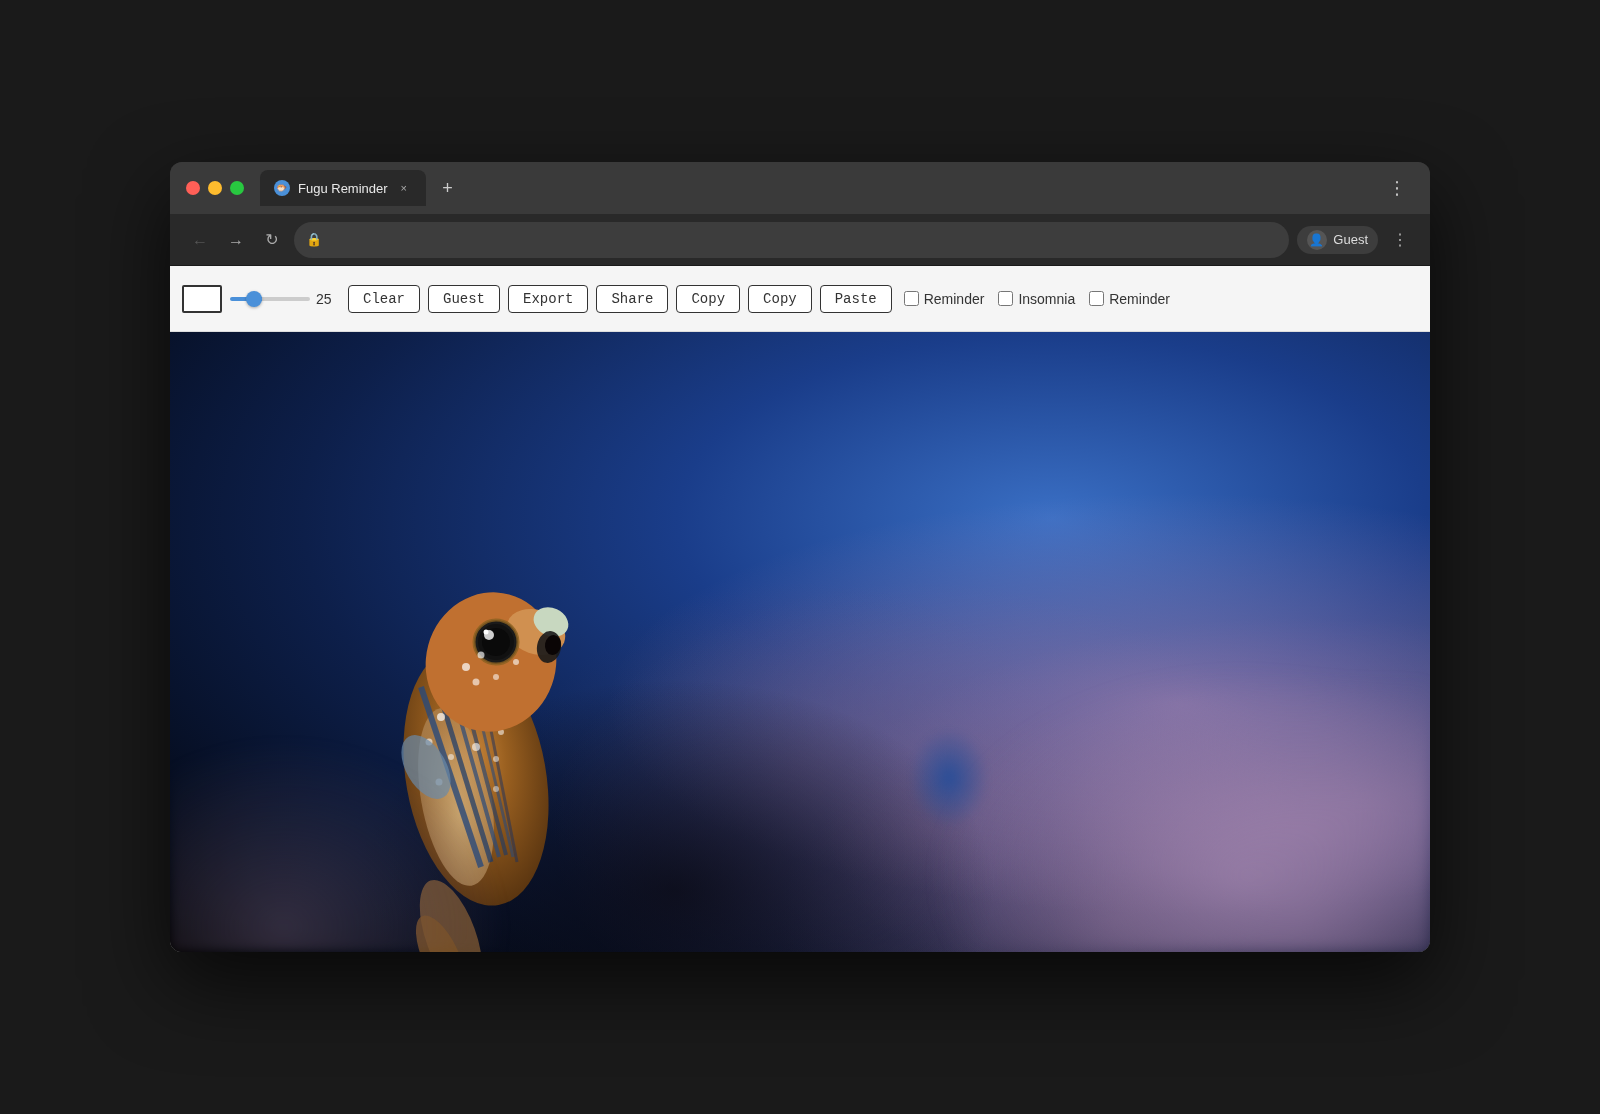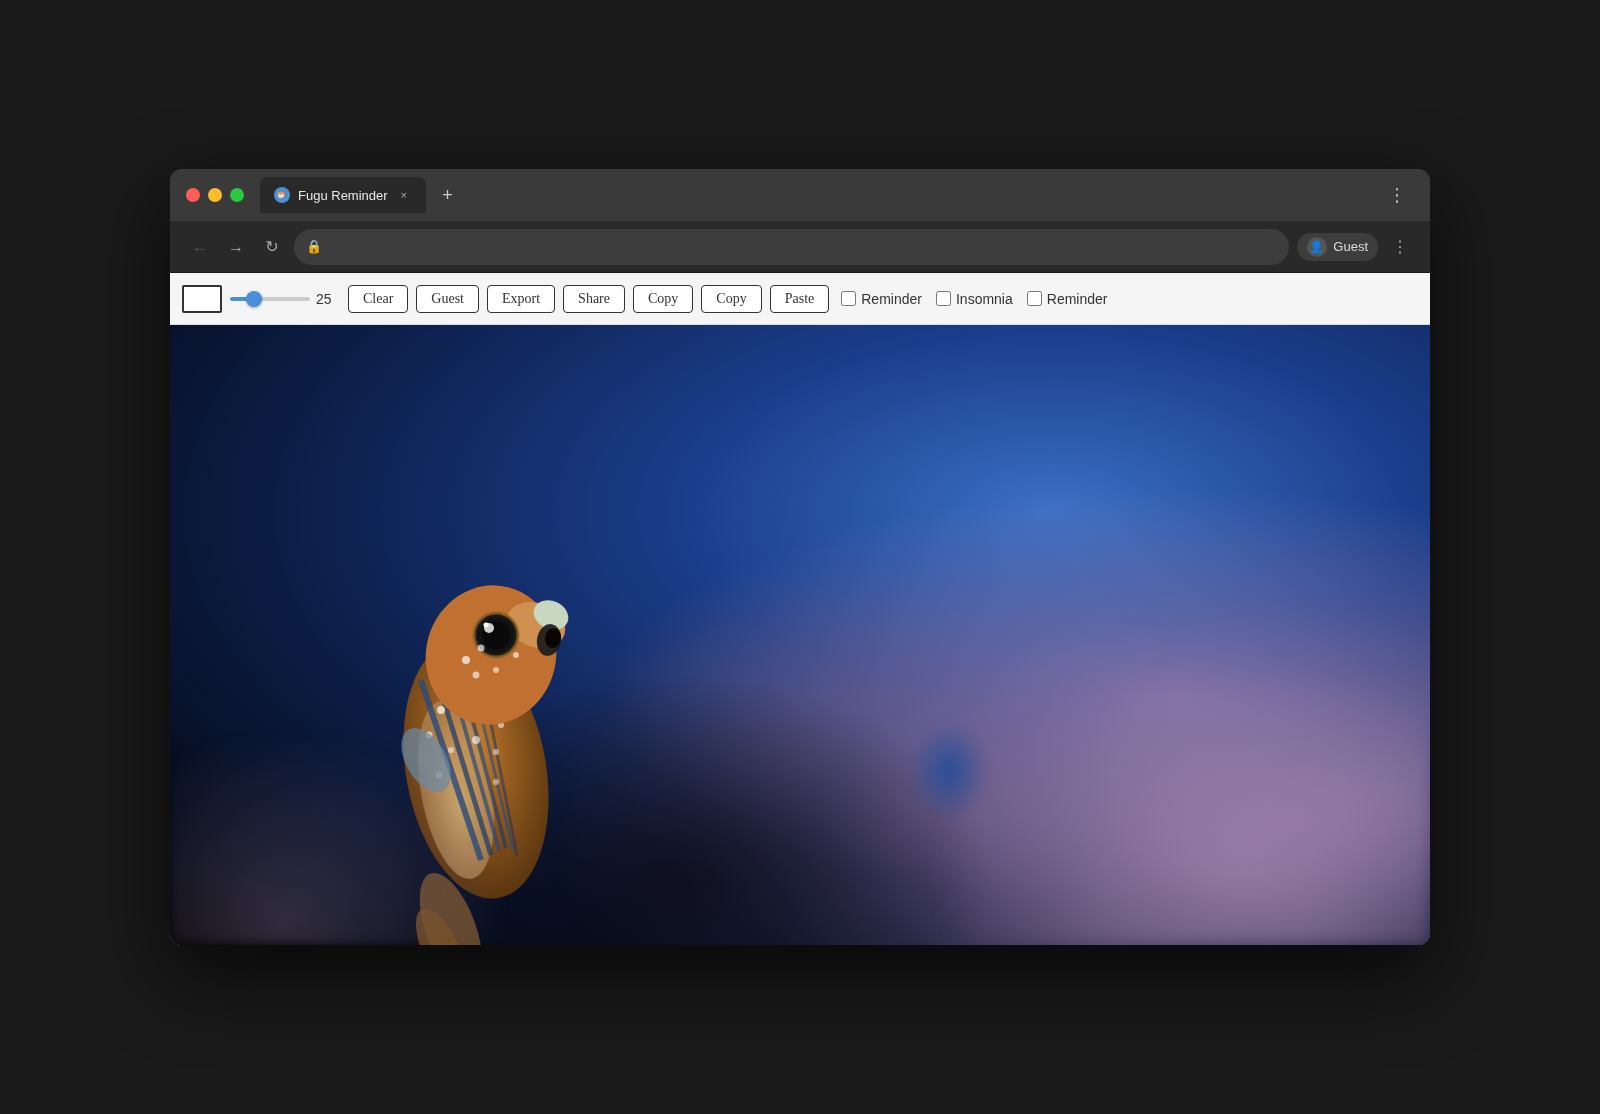--- a/index.html
+++ b/index.html
@@ -177,21 +177,21 @@
     }
     .user-label {
       color: #ddd;
       font-size: 13px;
       text-align: right;
     }
 
     
     .toolbar {
       background: #f5f5f5;
-      height: 52px;
+      height: 66px;
       display: flex;
       align-items: center;
       padding: 0 12px;
       gap: 8px;
       border-bottom: 1px solid #ddd;
     }
 
     .color-swatch {
       width: 40px;
       height: 28px;
@@ -233,21 +233,21 @@
     }
 
     .toolbar-btn {
       padding: 5px 14px;
       font-size: 14px;
       background: white;
       border: 1.5px solid #333;
       border-radius: 4px;
       cursor: pointer;
       color: #333;
-      font-family: Liberation Serif, serif;
+      font-family: Liberation Mono, monospace;
     }
 
     .checkbox-group {
       display: flex;
       align-items: flex-end;
       gap: 14px;
       margin-left: 4px;
     }
     .checkbox-item {
       display: flex;

